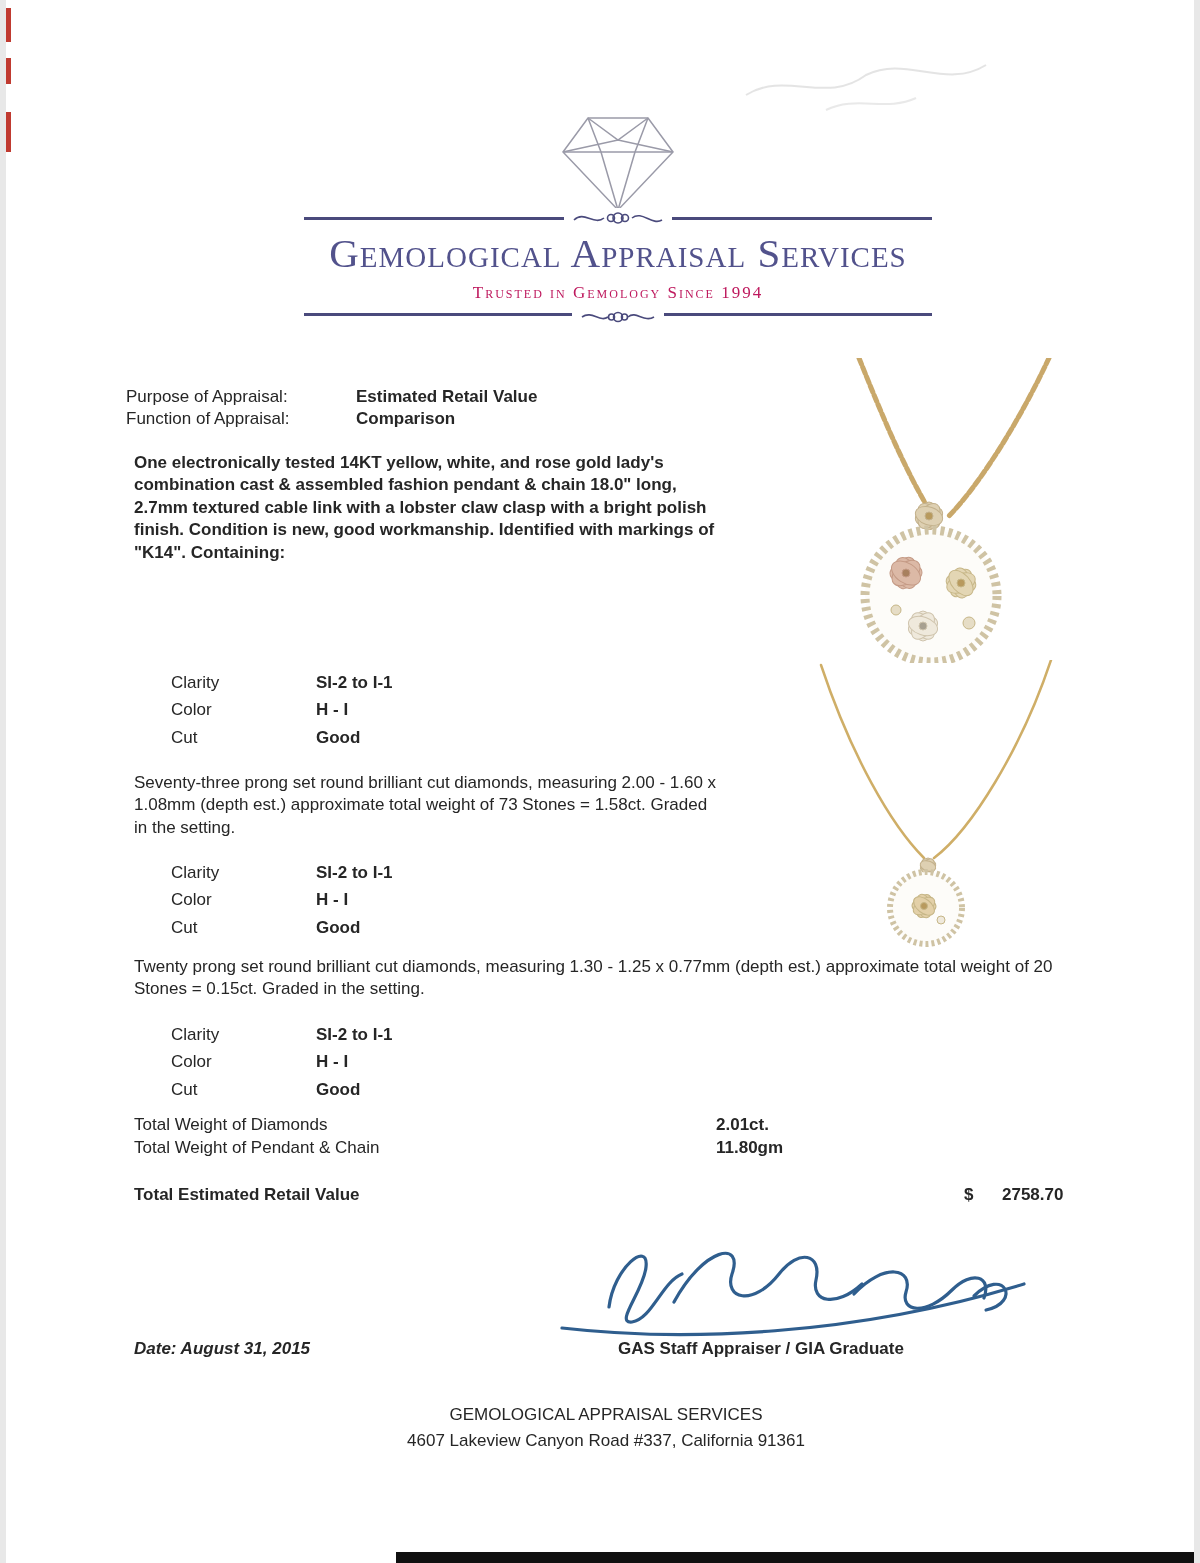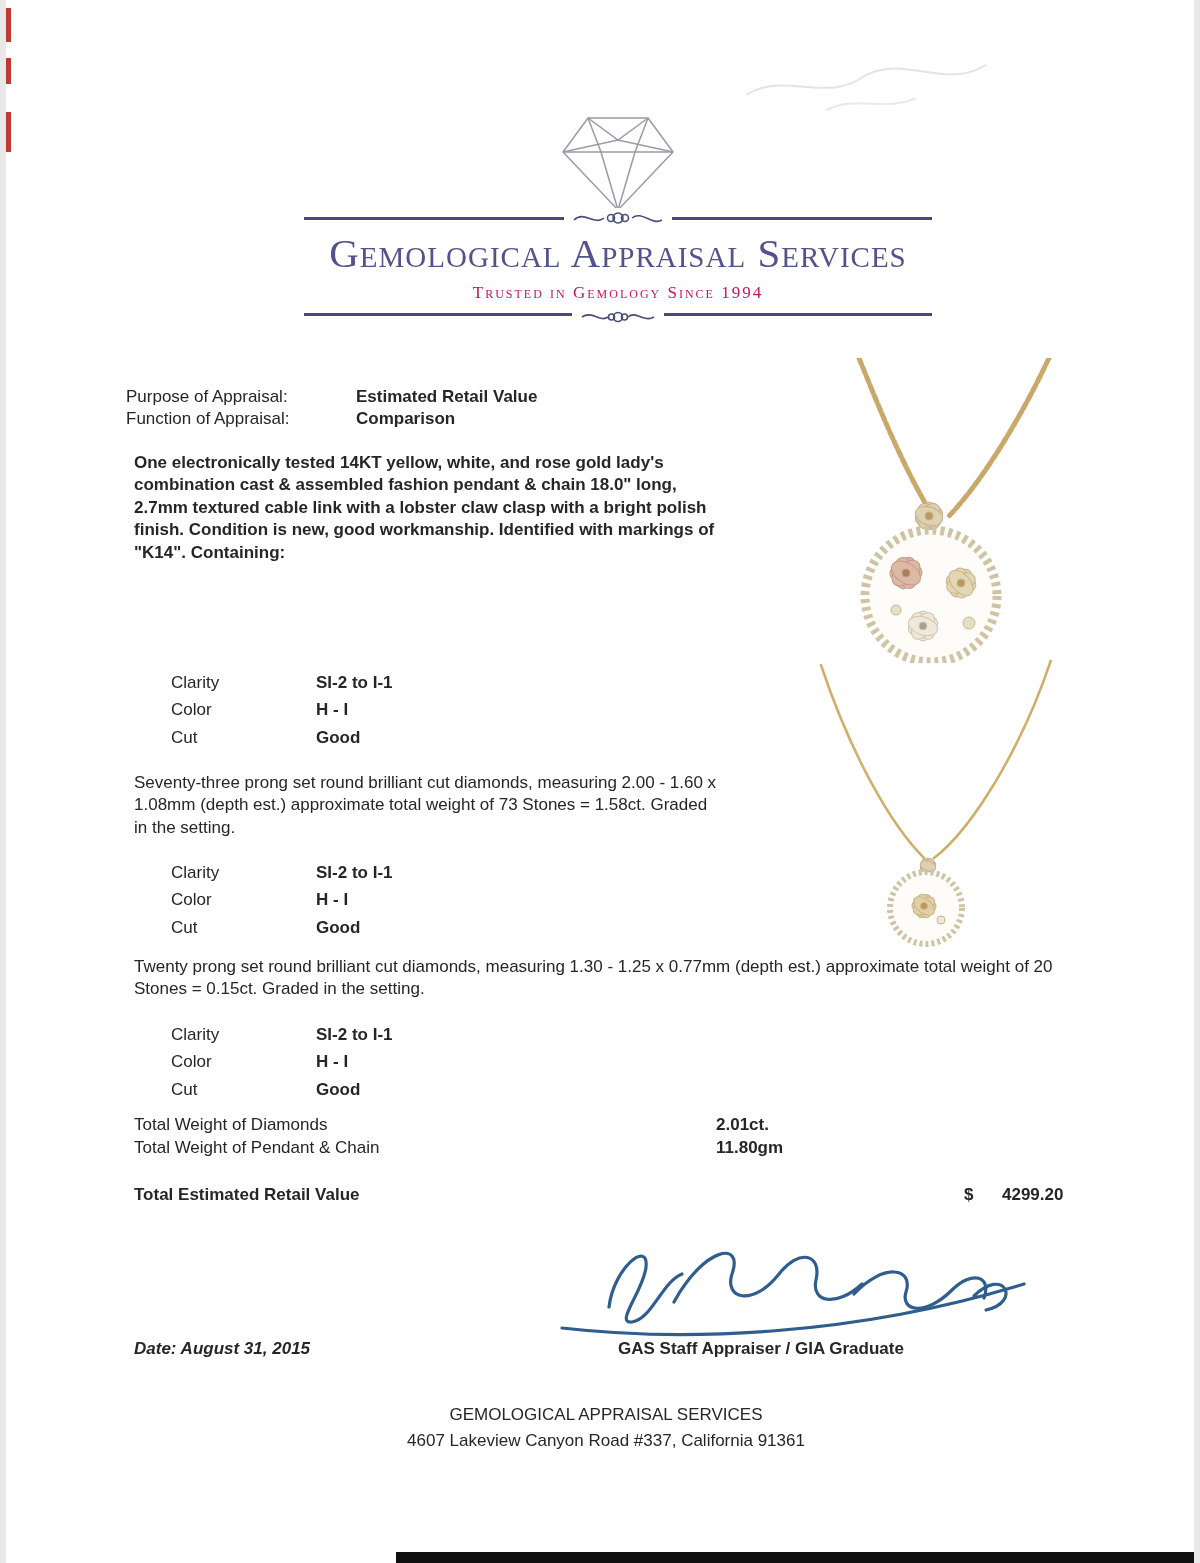--- a/index.html
+++ b/index.html
@@ -142,21 +142,21 @@
     <span class="bold">Good</span>
   </div>
 
   <div class="totals-label" style="top:1114px;">Total Weight of Diamonds</div>
   <div class="totals-value" style="top:1114px;">2.01ct.</div>
   <div class="totals-label" style="top:1137px;">Total Weight of Pendant &amp; Chain</div>
   <div class="totals-value" style="top:1137px;">11.80gm</div>
 
   <div class="retail-label" style="top:1184px;">Total Estimated Retail Value</div>
   <div class="retail-currency" style="top:1184px;">$</div>
-  <div class="retail-amount" style="top:1184px;">4299.20</div>
+  <div class="retail-amount" style="top:1184px;">2758.70</div>
 
   <svg class="abs" style="left:805px;top:358px;" width="280" height="305" viewBox="0 0 280 305">
 
     <g stroke="#c9a86a" stroke-width="5" fill="none" stroke-linecap="round">
       <path d="M48,0 C70,55 95,115 122,158" stroke-dasharray="7 3"></path>
       <path d="M238,0 C210,60 170,125 138,158" stroke-dasharray="7 3"></path>
     </g>
 
     <g fill="#ded0b2" stroke="#c3b18c" stroke-width="1">
       <ellipse cx="118" cy="158" rx="9" ry="14" transform="rotate(0 118 158)"></ellipse>

